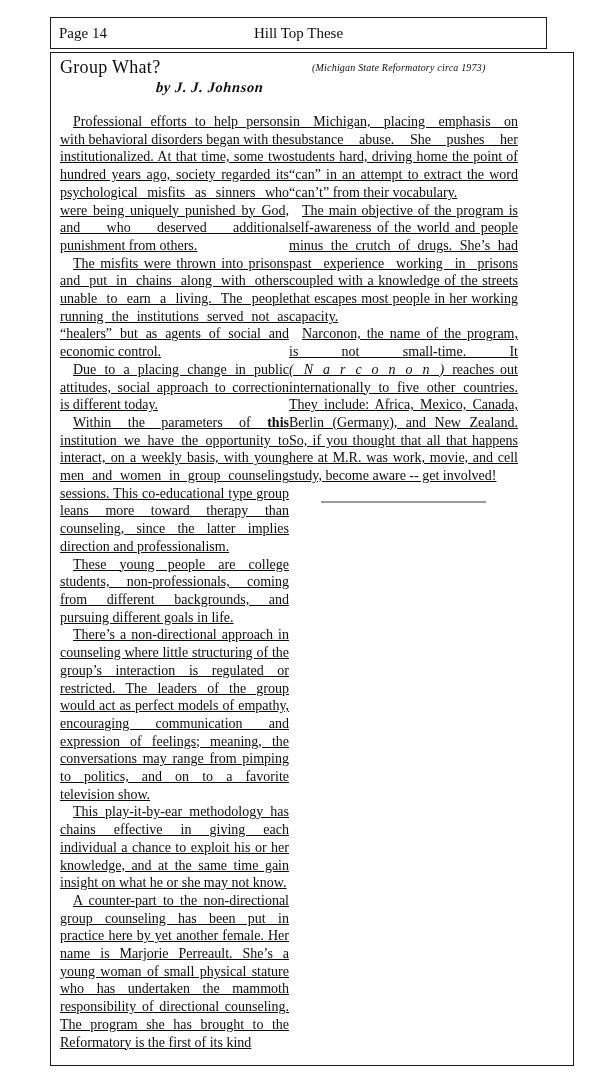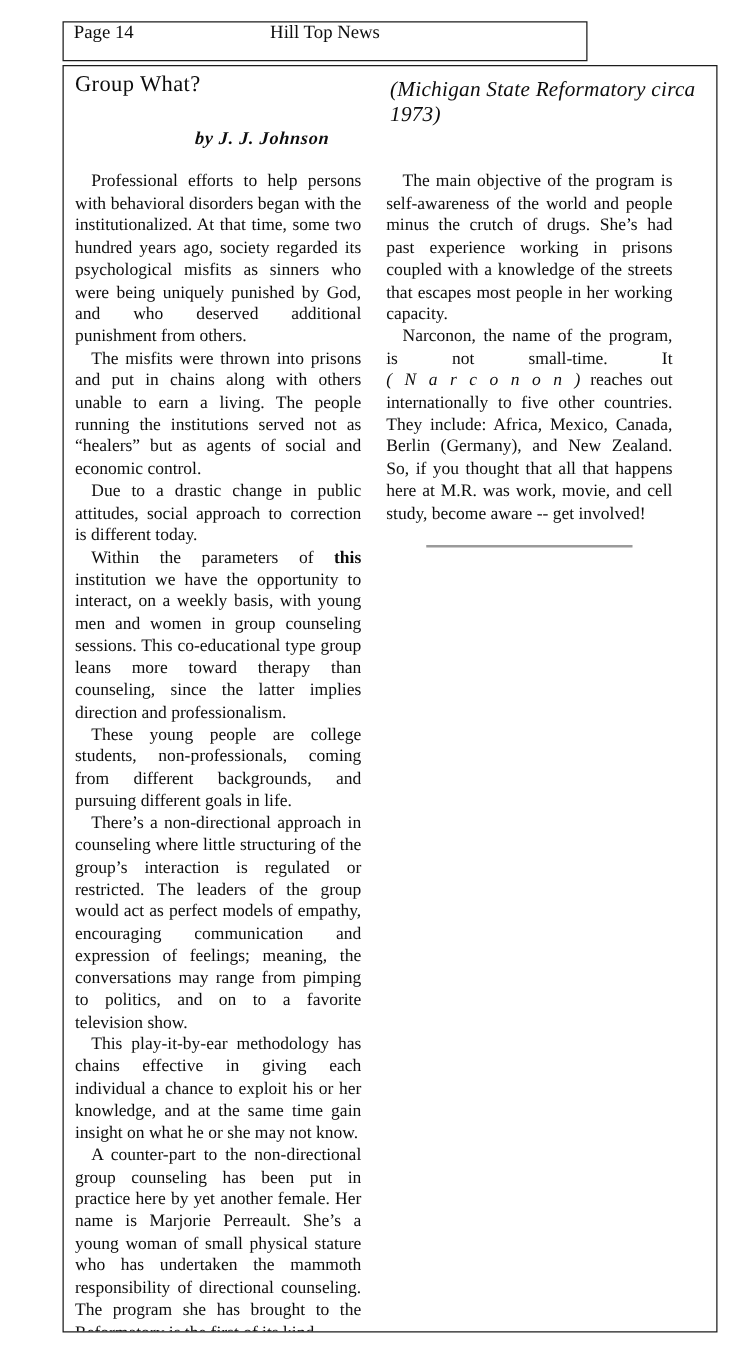--- a/index.html
+++ b/index.html
@@ -8,24 +8,24 @@
     position: relative;
     width: 600px;
     height: 1081px;
     background: #ffffff;
     font-family: "Liberation Serif", serif;
     color: #0d0d0d;
   }
   .header-box {
     position: absolute;
     left: 50px; top: 17px;
-    width: 420px; height: 32px;
+    width: 497px; height: 32px;
     border: 1.5px solid #1c1c1c;
     display: flex;
-    align-items: flex-start;
+    align-items: center;
   }
   .page-label {
     padding-left: 8px;
     font-size: 15px;
   }
   .masthead {
     position: absolute;
     left: 0; right: 0;
     text-align: center;
     font-size: 15px;
@@ -39,38 +39,38 @@
     overflow: hidden;
   }
   .title-row { display: flex; }
   .article-title {
     width: 50%;
     font-size: 18px;
     letter-spacing: 0.3px;
   }
   .caption {
     width: 50%;
-    font-size: 17px;
+    font-size: 10px;
     font-style: italic;
     padding-top: 5px;
     letter-spacing: 0.2px;
   }
   .byline {
     margin: 1px 0 0 96px;
     font-size: 14.5px;
     font-style: italic;
     font-weight: bold;
     letter-spacing: 0.6px;
     transform: skewX(-4deg);
     width: 180px;
   }
   .columns {
     display: flex;
-    gap: 20px;
     margin-top: 17px;
+    text-decoration: underline;
   }
   .col { width: 229px; }
   p.para {
     margin: 0;
     text-align: justify;
     font-size: 14px;
     line-height: 17.7px;
     text-indent: 13px;
   }
   p.no-indent { text-indent: 0; }
@@ -88,46 +88,47 @@
     margin: 16px auto 0 auto;
   }
 </style>
 </head>
 <body>
 
 <div class="page">
 
   <div class="header-box">
     <span class="page-label">Page 14</span>
-    <span class="masthead">Hill Top News</span>
+    <span class="masthead">Hill Top These</span>
   </div>
 
   <div class="main-box">
 
     <div class="title-row">
       <div class="article-title">Group What?</div>
       <div class="caption">(Michigan State Reformatory circa 1973)</div>
     </div>
 
     <div class="byline">by J. J. Johnson</div>
 
     <div class="columns">
 
       <div class="col">
         <p class="para">Professional efforts to help persons with behavioral disorders began with the institutionalized. At that time, some two hundred years ago, society regarded its psychological misfits as sinners who were being uniquely punished by God, and who deserved additional punishment from others.</p>
         <p class="para">The misfits were thrown into prisons and put in chains along with others unable to earn a living. The people running the institutions served not as “healers” but as agents of social and economic control.</p>
-        <p class="para">Due to a drastic change in public attitudes, social approach to correction is different today.</p>
+        <p class="para">Due to a placing change in public attitudes, social approach to correction is different today.</p>
         <p class="para"><span>Within the parameters of </span><span class="emph">this</span><span> institution we have the opportunity to interact, on a weekly basis, with young men and women in group counseling sessions. This co-educational type group leans more toward therapy than counseling, since the latter implies direction and professionalism.</span></p>
         <p class="para">These young people are college students, non-professionals, coming from different backgrounds, and pursuing different goals in life.</p>
         <p class="para">There’s a non-directional approach in counseling where little structuring of the group’s interaction is regulated or restricted. The leaders of the group would act as perfect models of empathy, encouraging communication and expression of feelings; meaning, the conversations may range from pimping to politics, and on to a favorite television show.</p>
         <p class="para">This play-it-by-ear methodology has chains effective in giving each individual a chance to exploit his or her knowledge, and at the same time gain insight on what he or she may not know.</p>
         <p class="para">A counter-part to the non-directional group counseling has been put in practice here by yet another female. Her name is Marjorie Perreault. She’s a young woman of small physical stature who has undertaken the mammoth responsibility of directional counseling. The program she has brought to the Reformatory is the first of its kind</p>
       </div>
 
       <div class="col">
+        <p class="para no-indent">in Michigan, placing emphasis on substance abuse. She pushes her students hard, driving home the point of “can” in an attempt to extract the word “can’t” from their vocabulary.</p>
         <p class="para">The main objective of the program is self-awareness of the world and people minus the crutch of drugs. She’s had past experience working in prisons coupled with a knowledge of the streets that escapes most people in her working capacity.</p>
         <p class="para"><span>Narconon, the name of the program, is not small-time. It </span><span class="narconon">( N a r c o n o n )</span><span> reaches out internationally to five other countries. They include: Africa, Mexico, Canada, Berlin (Germany), and New Zealand. So, if you thought that all that happens here at M.R. was work, movie, and cell study, become aware -- get involved!</span></p>
         <div class="end-divider"></div>
       </div>
 
     </div>
   </div>
 </div>
 
 </body></html>

